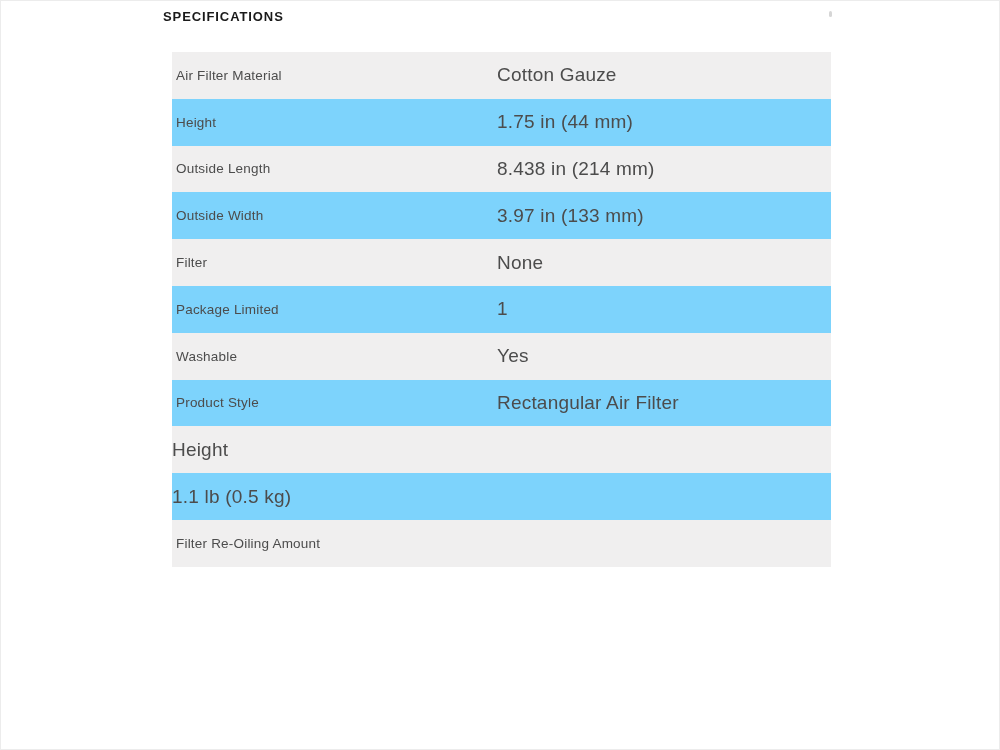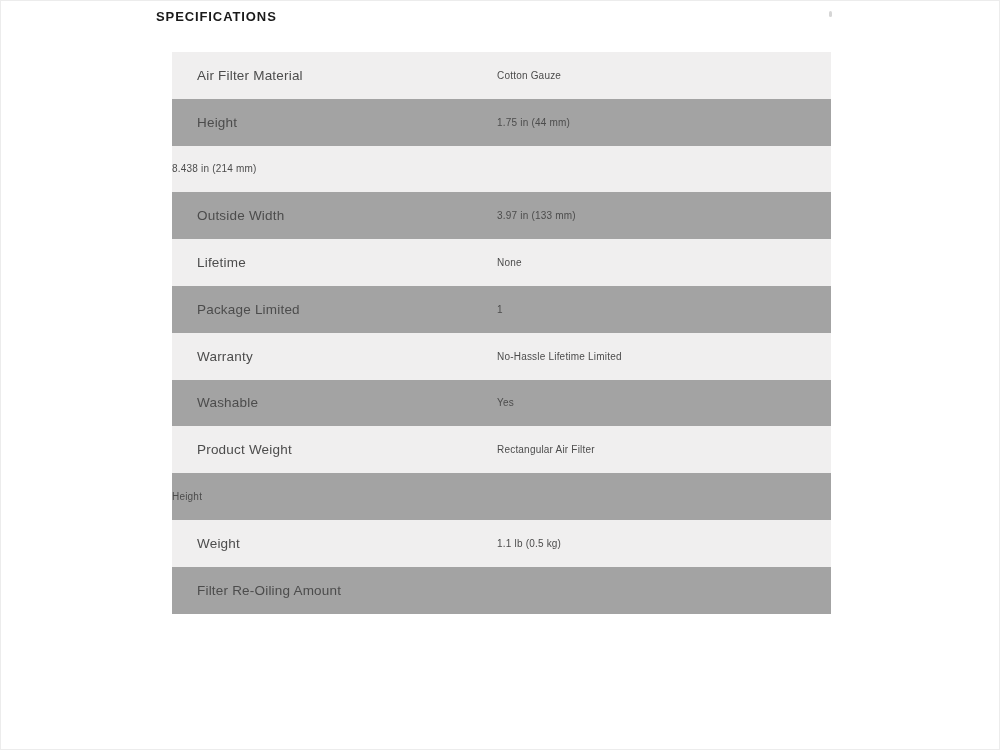--- a/index.html
+++ b/index.html
@@ -10,21 +10,21 @@
     width: 1000px;
     height: 750px;
     overflow: hidden;
     position: relative;
     background: #ffffff;
     font-family: "Liberation Sans", "DejaVu Sans", sans-serif;
     box-shadow: inset 0 0 0 1px #ececec;
   }
   .section-title {
     position: absolute;
-    left: 156px;
+    left: 163px;
     top: 9px;
     font-size: 13px;
     font-weight: 700;
     letter-spacing: 0.9px;
     color: #1a1a1a;
     text-transform: uppercase;
   }
   .corner-mark {
     position: absolute;
     left: 829px;
@@ -38,39 +38,39 @@
   .spec-table {
     position: absolute;
     left: 172px;
     top: 52px;
     width: 659px;
   }
   .spec-row {
     height: 46.8px;
     display: flex;
     align-items: center;
-    background: #a3a3a3;
+    background: #7dd3fc;
     box-sizing: border-box;
   }
   .spec-row:nth-child(odd) {
     background: #f0efef;
   }
   .spec-label {
     box-sizing: border-box;
     width: 325px;
-    padding-left: 25px;
+    padding-left: 4px;
     font-size: 13.5px;
     letter-spacing: 0.2px;
     color: #4c4c4c;
     white-space: nowrap;
     overflow: hidden;
   }
   .spec-value {
     flex: 1;
-    font-size: 10px;
+    font-size: 19px;
     letter-spacing: 0.2px;
     color: #4c4c4c;
     white-space: nowrap;
     overflow: hidden;
   }
 </style>
 </head>
 <body>
 
 <div class="section-title">SPECIFICATIONS</div>
@@ -82,61 +82,57 @@
     <div class="spec-label">Air Filter Material</div>
     <div class="spec-value">Cotton Gauze</div>
   </div>
 
   <div class="spec-row">
     <div class="spec-label">Height</div>
     <div class="spec-value">1.75 in (44 mm)</div>
   </div>
 
   <div class="spec-row">
+    <div class="spec-label">Outside Length</div>
     <div class="spec-value">8.438 in (214 mm)</div>
   </div>
 
   <div class="spec-row">
     <div class="spec-label">Outside Width</div>
     <div class="spec-value">3.97 in (133 mm)</div>
   </div>
 
 
   <div class="spec-row">
-    <div class="spec-label">Lifetime</div>
+    <div class="spec-label">Filter</div>
     <div class="spec-value">None</div>
   </div>
 
 
   <div class="spec-row">
     <div class="spec-label">Package Limited</div>
     <div class="spec-value">1</div>
   </div>
 
-  <div class="spec-row">
-    <div class="spec-label">Warranty</div>
-    <div class="spec-value">No-Hassle Lifetime Limited</div>
-  </div>
 
   <div class="spec-row">
     <div class="spec-label">Washable</div>
     <div class="spec-value">Yes</div>
   </div>
 
   <div class="spec-row">
-    <div class="spec-label">Product Weight</div>
+    <div class="spec-label">Product Style</div>
     <div class="spec-value">Rectangular Air Filter</div>
   </div>
 
   <div class="spec-row">
     <div class="spec-value">Height</div>
   </div>
 
 
   <div class="spec-row">
-    <div class="spec-label">Weight</div>
     <div class="spec-value">1.1 lb (0.5 kg)</div>
   </div>
 
   <div class="spec-row">
     <div class="spec-label">Filter Re-Oiling Amount</div>
   </div>
 </div>
 
 </body></html>

